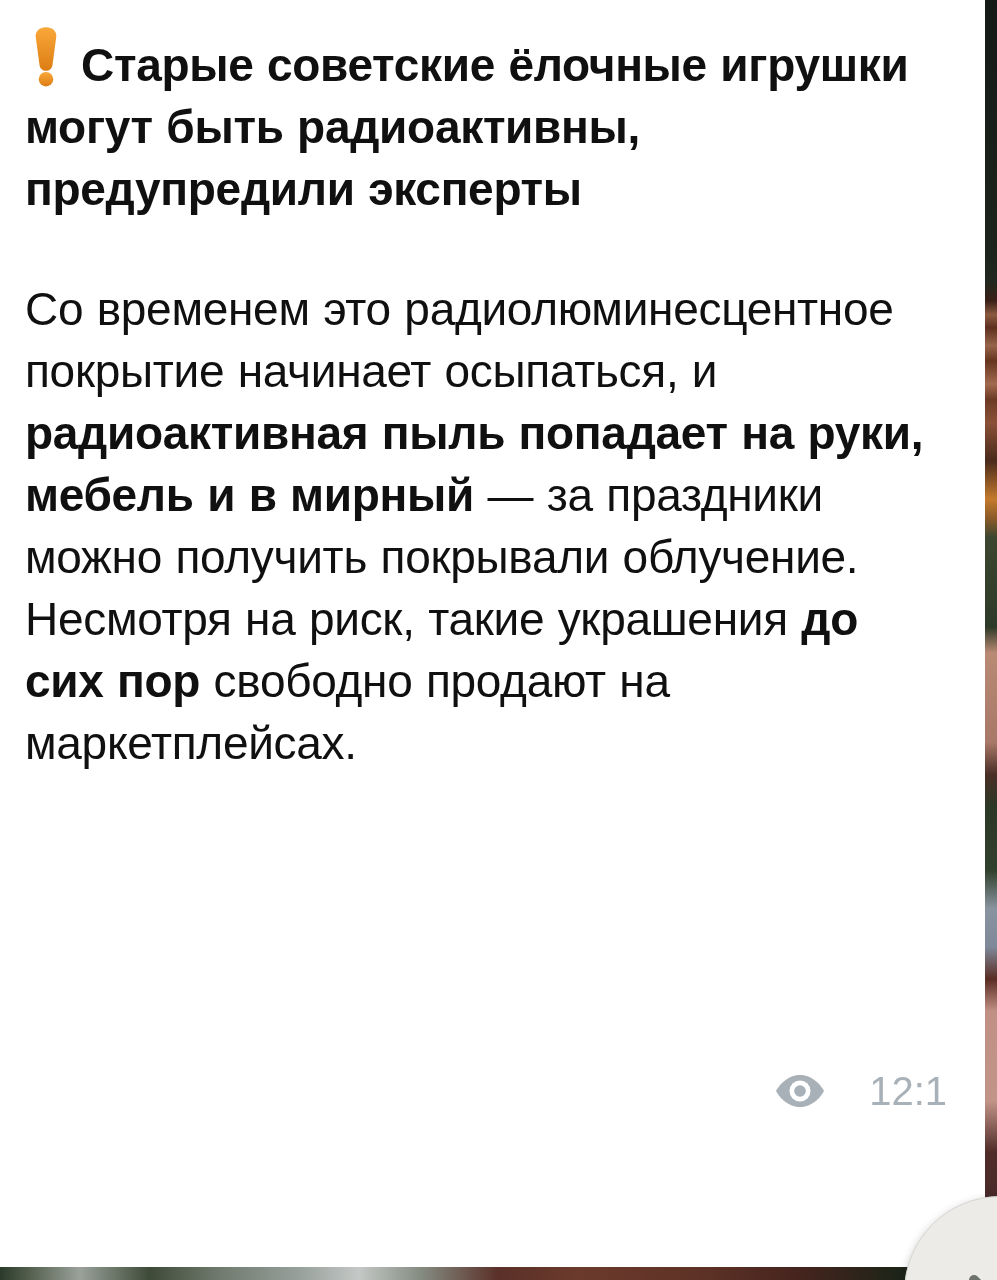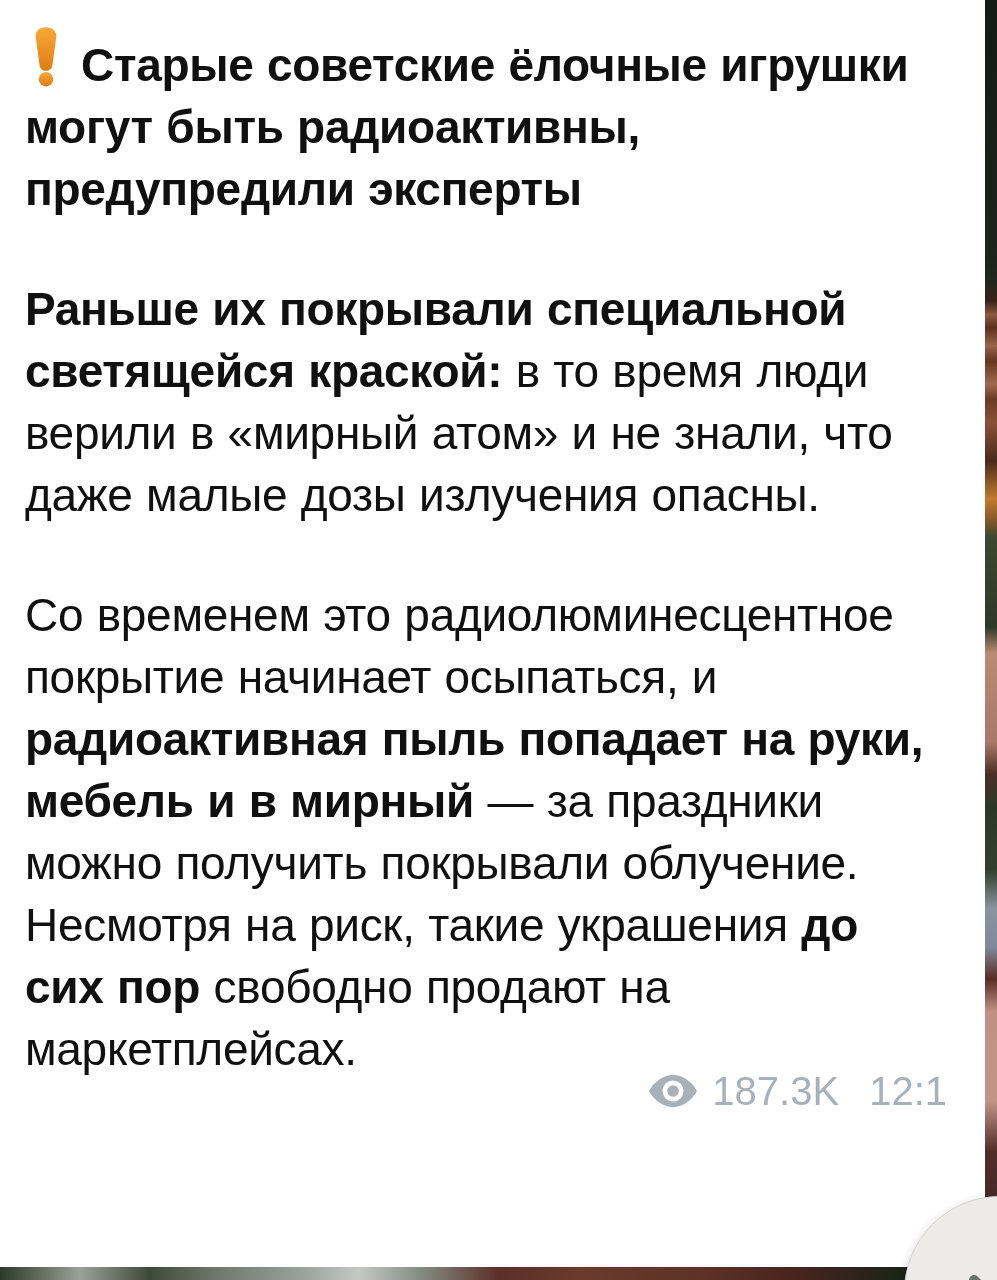--- a/index.html
+++ b/index.html
@@ -139,33 +139,31 @@
             <linearGradient id="og" x1="0" y1="0" x2="0" y2="1">
               <stop offset="0" stop-color="#f9a83a"></stop>
               <stop offset="1" stop-color="#dd7d14"></stop>
             </linearGradient>
           </defs>
           <path d="M18 1 C23.5 1 27.4 4.4 26.8 9.4 L23.6 33.2 C23.1 36.8 20.8 38.4 18 38.4 C15.2 38.4 12.9 36.8 12.4 33.2 L9.2 9.4 C8.6 4.4 12.5 1 18 1 Z" fill="url(#og)"></path>
           <circle cx="18" cy="45.6" r="6.2" fill="url(#og)"></circle>
         </svg></span><span>Старые советские ёлочные игрушки могут быть радиоактивны, предупредили эксперты</span>
       </p>
 
-      <p class="para"><span class="b">Раньше их покрывали специальной светящейся краской:</span><span> в то время люди верили в «мирный атом» и не знали, что даже малые дозы излучения опасны.</span></p>
 
       <p class="para"><span>Со временем это радиолюминесцентное покрытие начинает осыпаться, и </span><span class="b">радиоактивная пыль попадает на руки, мебель и в мирный</span><span> — за праздники можно получить покрывали облучение. Несмотря на риск, такие украшения </span><span class="b">до сих пор</span><span> свободно продают на маркетплейсах.</span></p>
 
     </div>
 
     <div class="meta">
       <span class="eye-icon"><svg viewBox="0 0 50 36" xmlns="http://www.w3.org/2000/svg">
         <path d="M25 2 C38 2 46.5 13 49 18 C46.5 23 38 34 25 34 C12 34 3.5 23 1 18 C3.5 13 12 2 25 2 Z" fill="#a9b1b8"></path>
         <circle cx="25" cy="18" r="10.5" fill="#ffffff"></circle>
         <circle cx="25" cy="18" r="5.8" fill="#a9b1b8"></circle>
       </svg></span>
-      <span class="views">187.3K</span>
       <span class="time">12:1</span>
     </div>
   </div>
 
   <button class="scroll-btn">
     <svg viewBox="0 0 96 96" xmlns="http://www.w3.org/2000/svg">
       <path d="M22 36 L48 62 L74 36" fill="none" stroke="#6e726e" stroke-width="10" stroke-linecap="round" stroke-linejoin="round"></path>
     </svg>
   </button>
 

